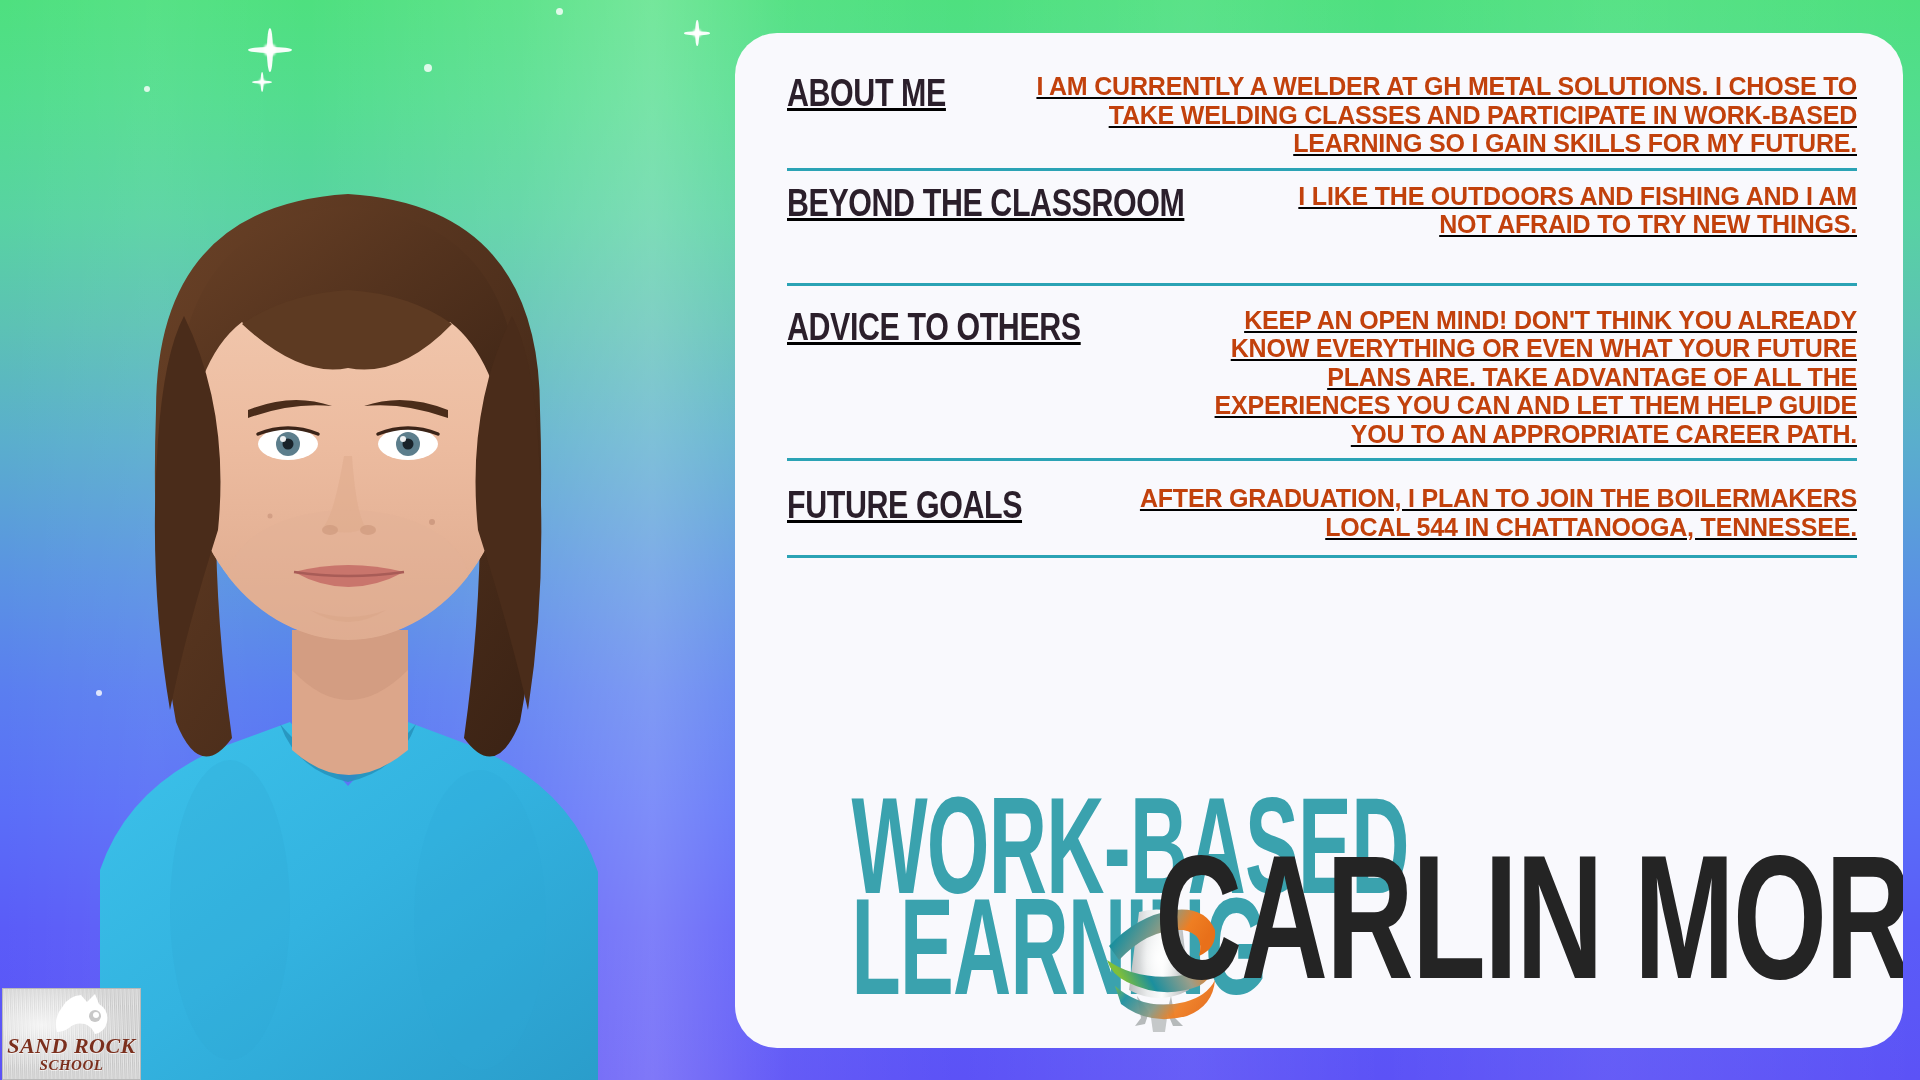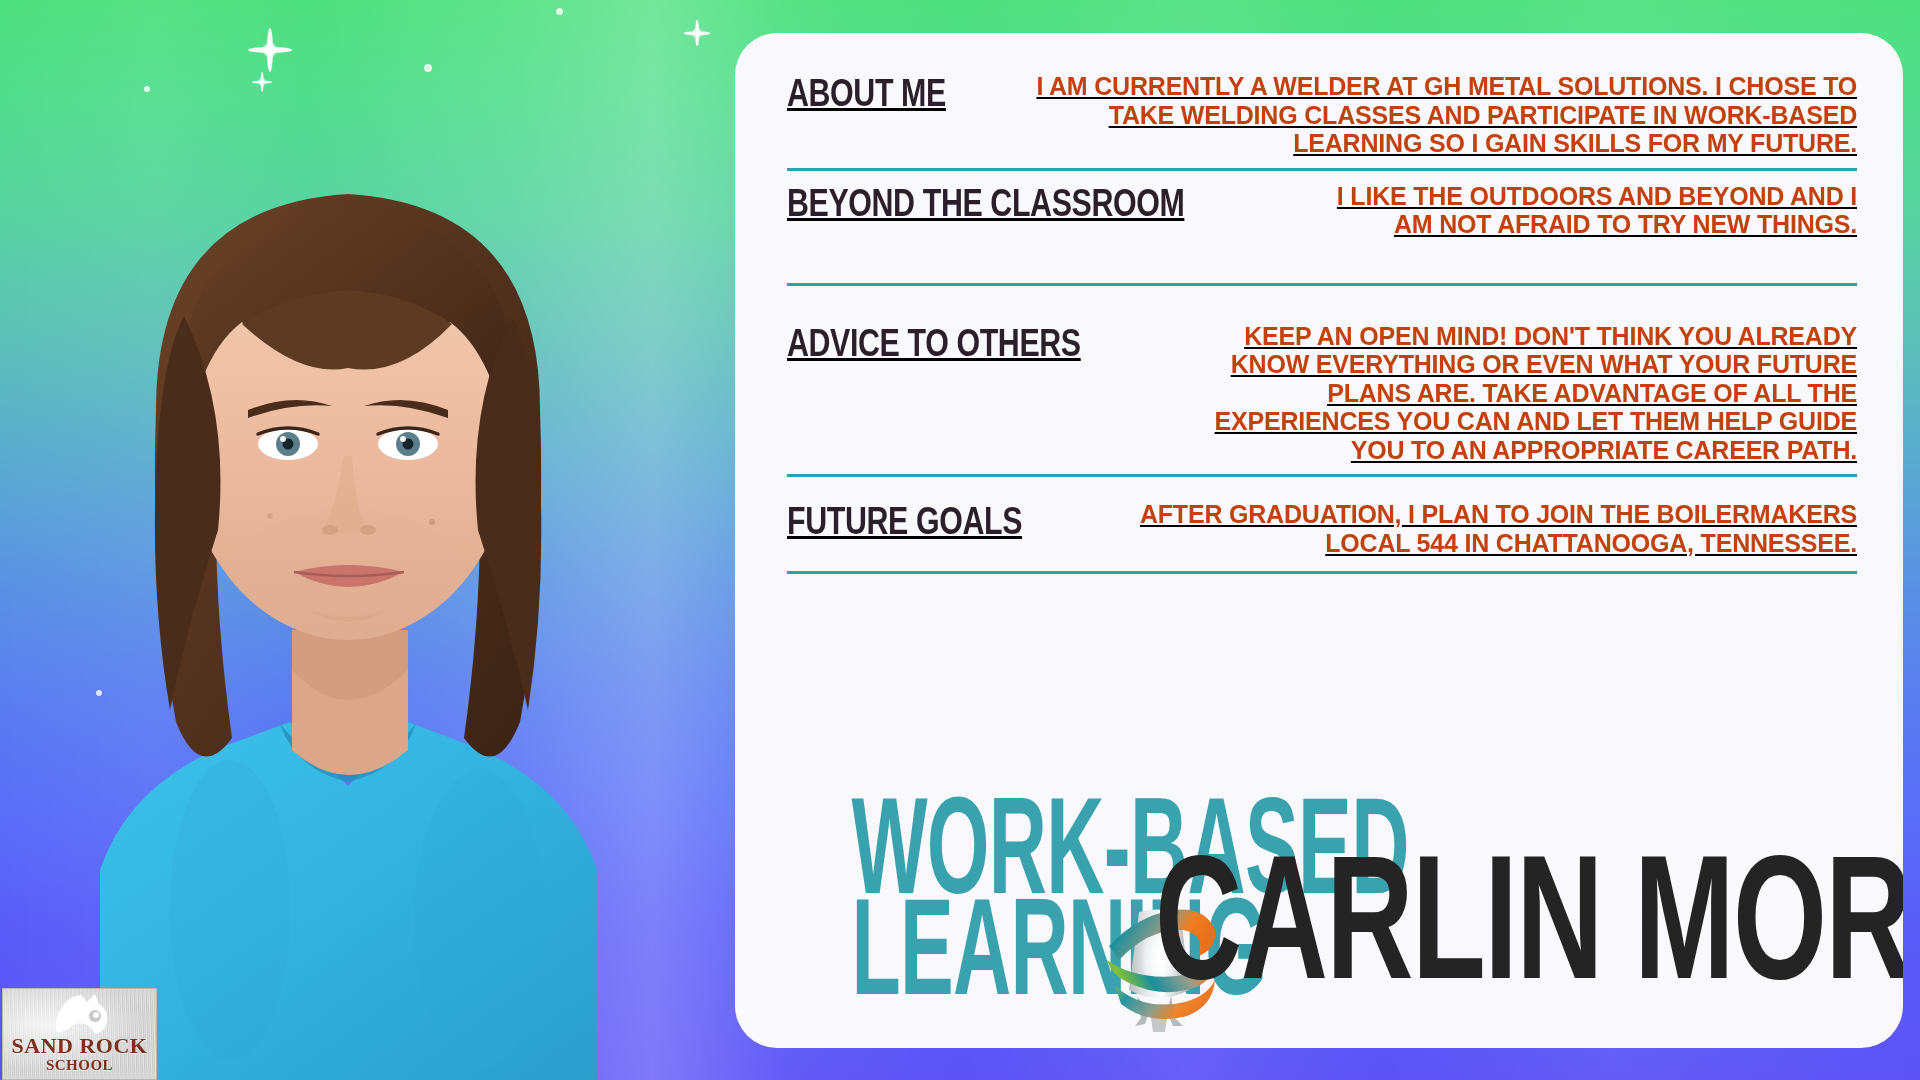--- a/index.html
+++ b/index.html
@@ -77,27 +77,28 @@
     position:absolute;
     left:-20px; top:110px;
     width:760px; height:970px;
     pointer-events:none;
   }
   #portrait svg { width:100%; height:100%; display:block; }
 
   
   #school-badge {
     position:absolute; left:2px; bottom:0;
-    width:155px; height:92px;
+    width:139px; height:92px;
     background:
       repeating-linear-gradient(88deg,
         #cfcfcf 0px, #e6e6e6 1px, #c7c7c7 2px, #dddddd 3px, #cacaca 4px),
       linear-gradient(180deg,#e8e8e8,#bdbdbd);
     border:1px solid #b9b9b9;
     overflow:hidden;
+    font-style:italic;
   }
   #school-badge .shine {
     position:absolute; inset:0;
     background:radial-gradient(ellipse at 28% 40%, rgba(255,255,255,0.75), rgba(255,255,255,0) 62%);
   }
   #school-badge .cat { position:absolute; left:48px; top:3px; width:62px; height:44px; }
   #school-badge .line1 {
     position:absolute; left:0; right:0; top:44px;
     text-align:center;
     font-family:"Liberation Serif", serif;
@@ -162,21 +163,21 @@
   }
   .divider {
     height:3px;
     background:#2ba3b5;
     margin-top:10px;
   }
 
   .sp-about   { padding-top:4px; }
   .sp-exp     { padding-top:26px; }
   .sp-beyond  { padding-top:11px; }
-  .sp-advice  { padding-top:36px; }
+  .sp-advice  { padding-top:20px; }
   .sp-future  { padding-top:23px; }
 
   
   #brand {
     position:absolute;
     left:0; right:0; bottom:0;
     height:300px;
   }
 
   #wbl {
@@ -348,21 +349,21 @@
           <div class="sec-title">ABOUT ME</div>
           <div class="sec-body">I AM CURRENTLY A WELDER AT GH METAL SOLUTIONS. I CHOSE TO TAKE WELDING CLASSES AND PARTICIPATE IN WORK-BASED LEARNING SO I GAIN SKILLS FOR MY FUTURE.</div>
         </div>
         <div class="divider"></div>
       </div>
 
 
       <div class="section sp-beyond">
         <div class="row">
           <div class="sec-title">BEYOND THE CLASSROOM</div>
-          <div class="sec-body">I LIKE THE OUTDOORS AND BEYOND AND I AM NOT AFRAID TO TRY NEW THINGS.</div>
+          <div class="sec-body">I LIKE THE OUTDOORS AND FISHING AND I AM NOT AFRAID TO TRY NEW THINGS.</div>
         </div>
         <div class="divider" style="margin-top:44px;"></div>
       </div>
 
       <div class="section sp-advice">
         <div class="row">
           <div class="sec-title">ADVICE TO OTHERS</div>
           <div class="sec-body">KEEP AN OPEN MIND! DON'T THINK YOU ALREADY KNOW EVERYTHING OR EVEN WHAT YOUR FUTURE PLANS ARE. TAKE ADVANTAGE OF ALL THE EXPERIENCES YOU CAN AND LET THEM HELP GUIDE YOU TO AN APPROPRIATE CAREER PATH.</div>
         </div>
         <div class="divider"></div>

